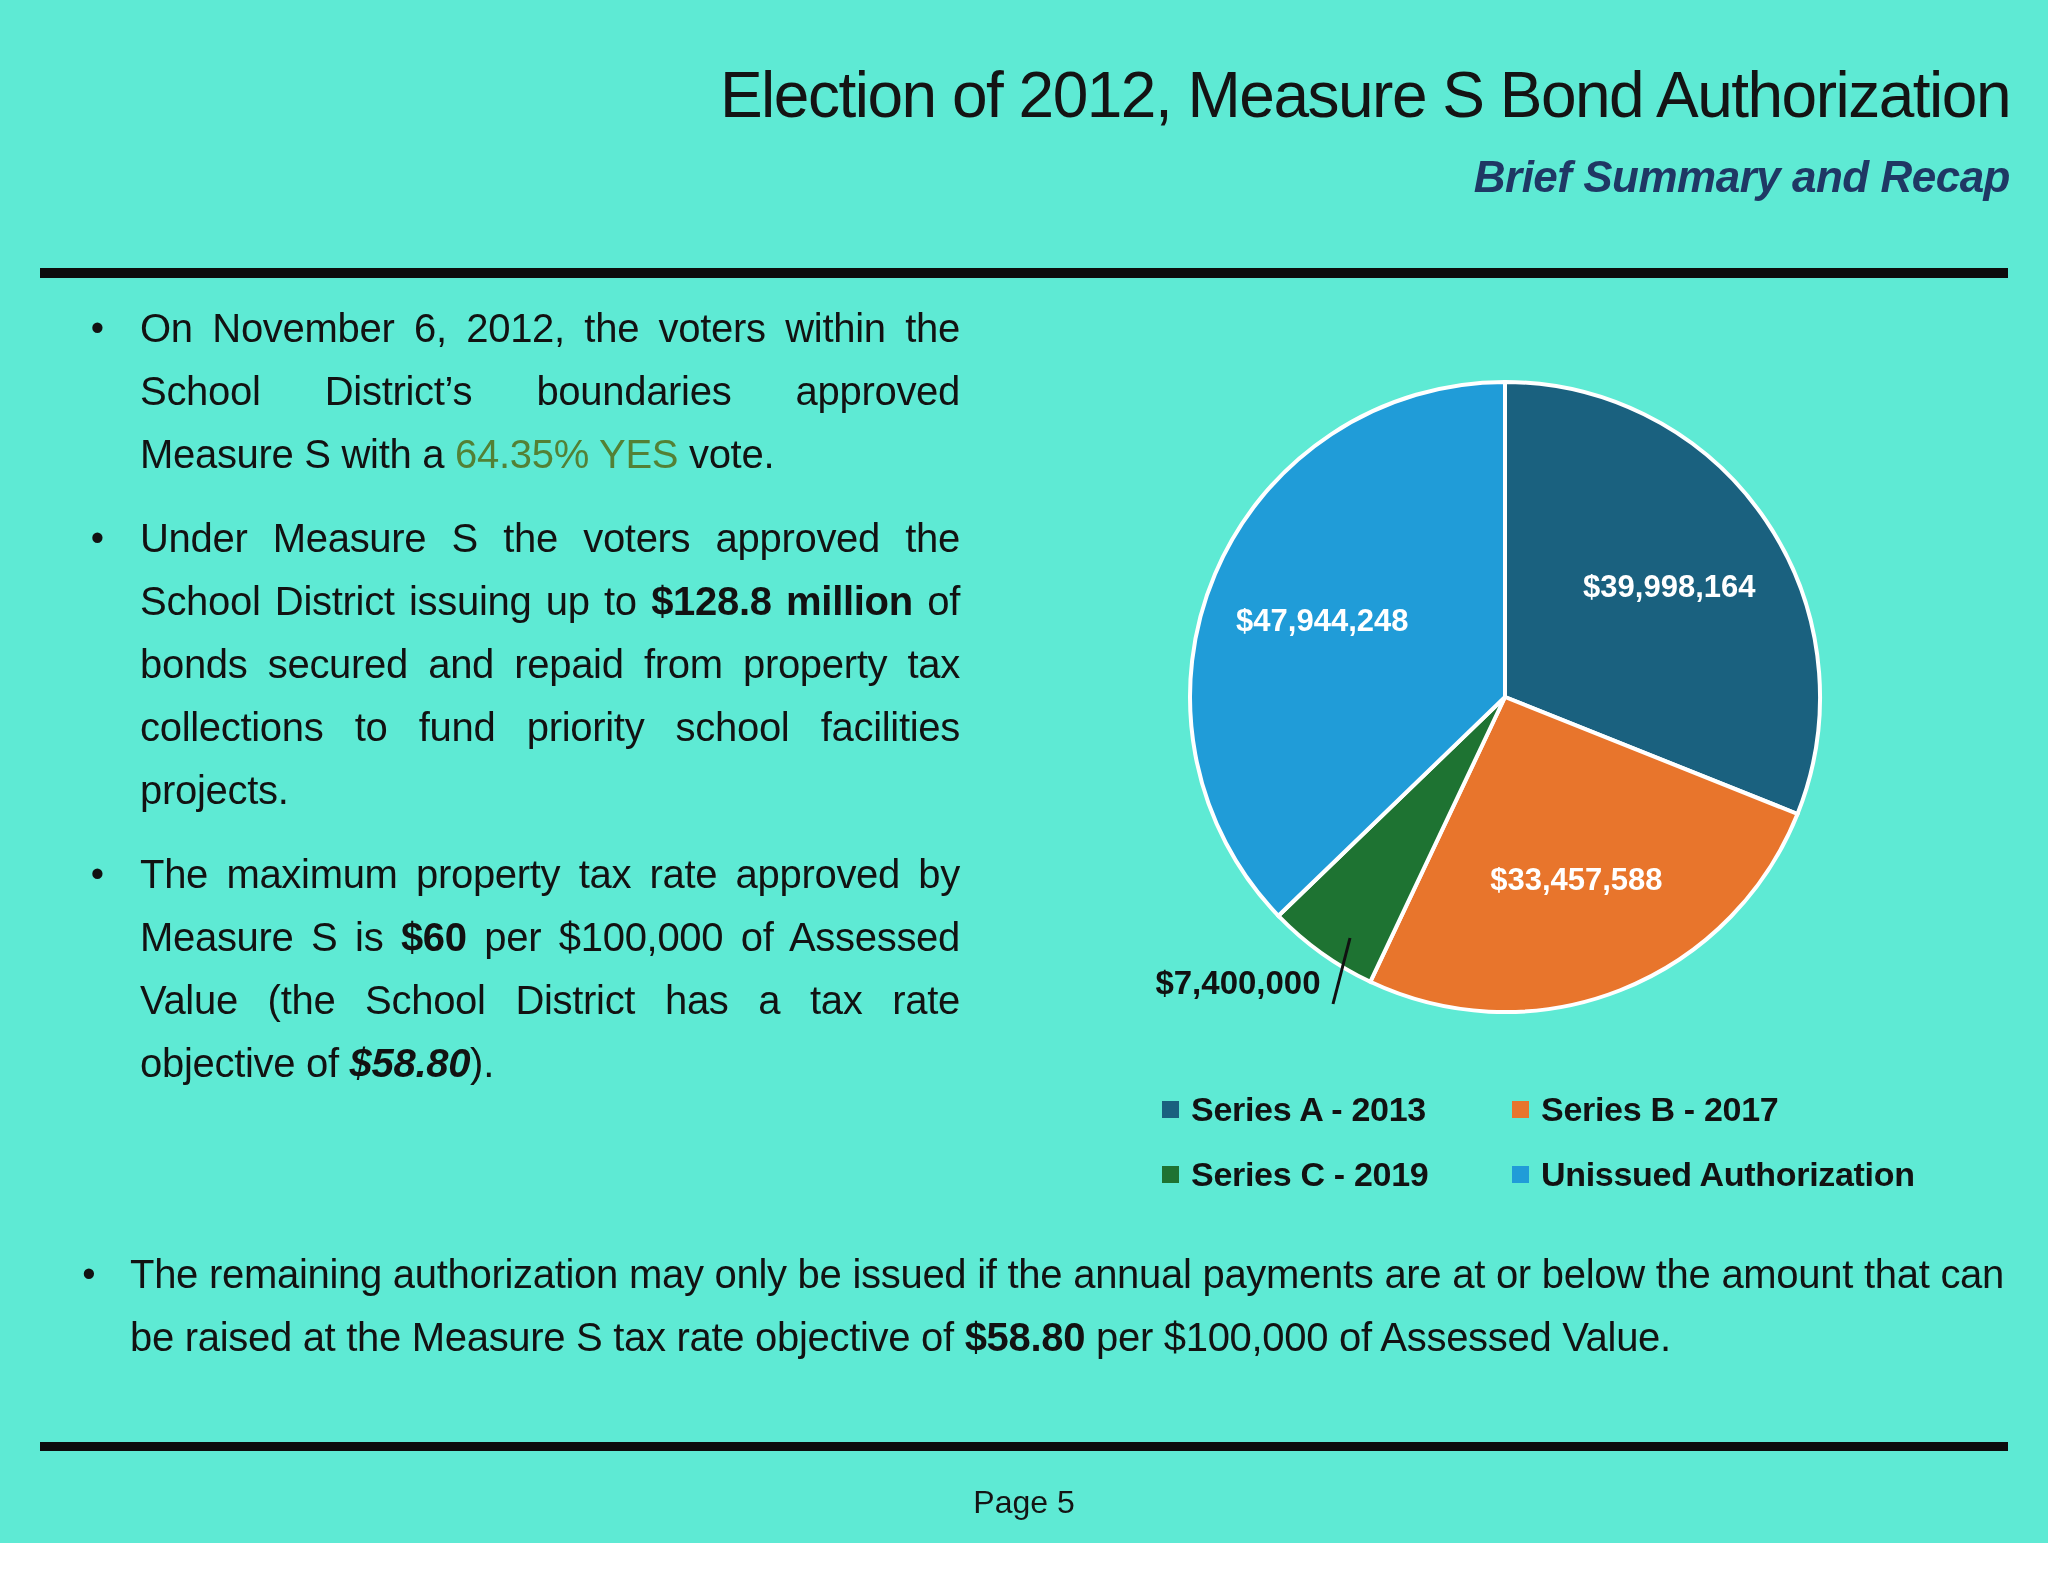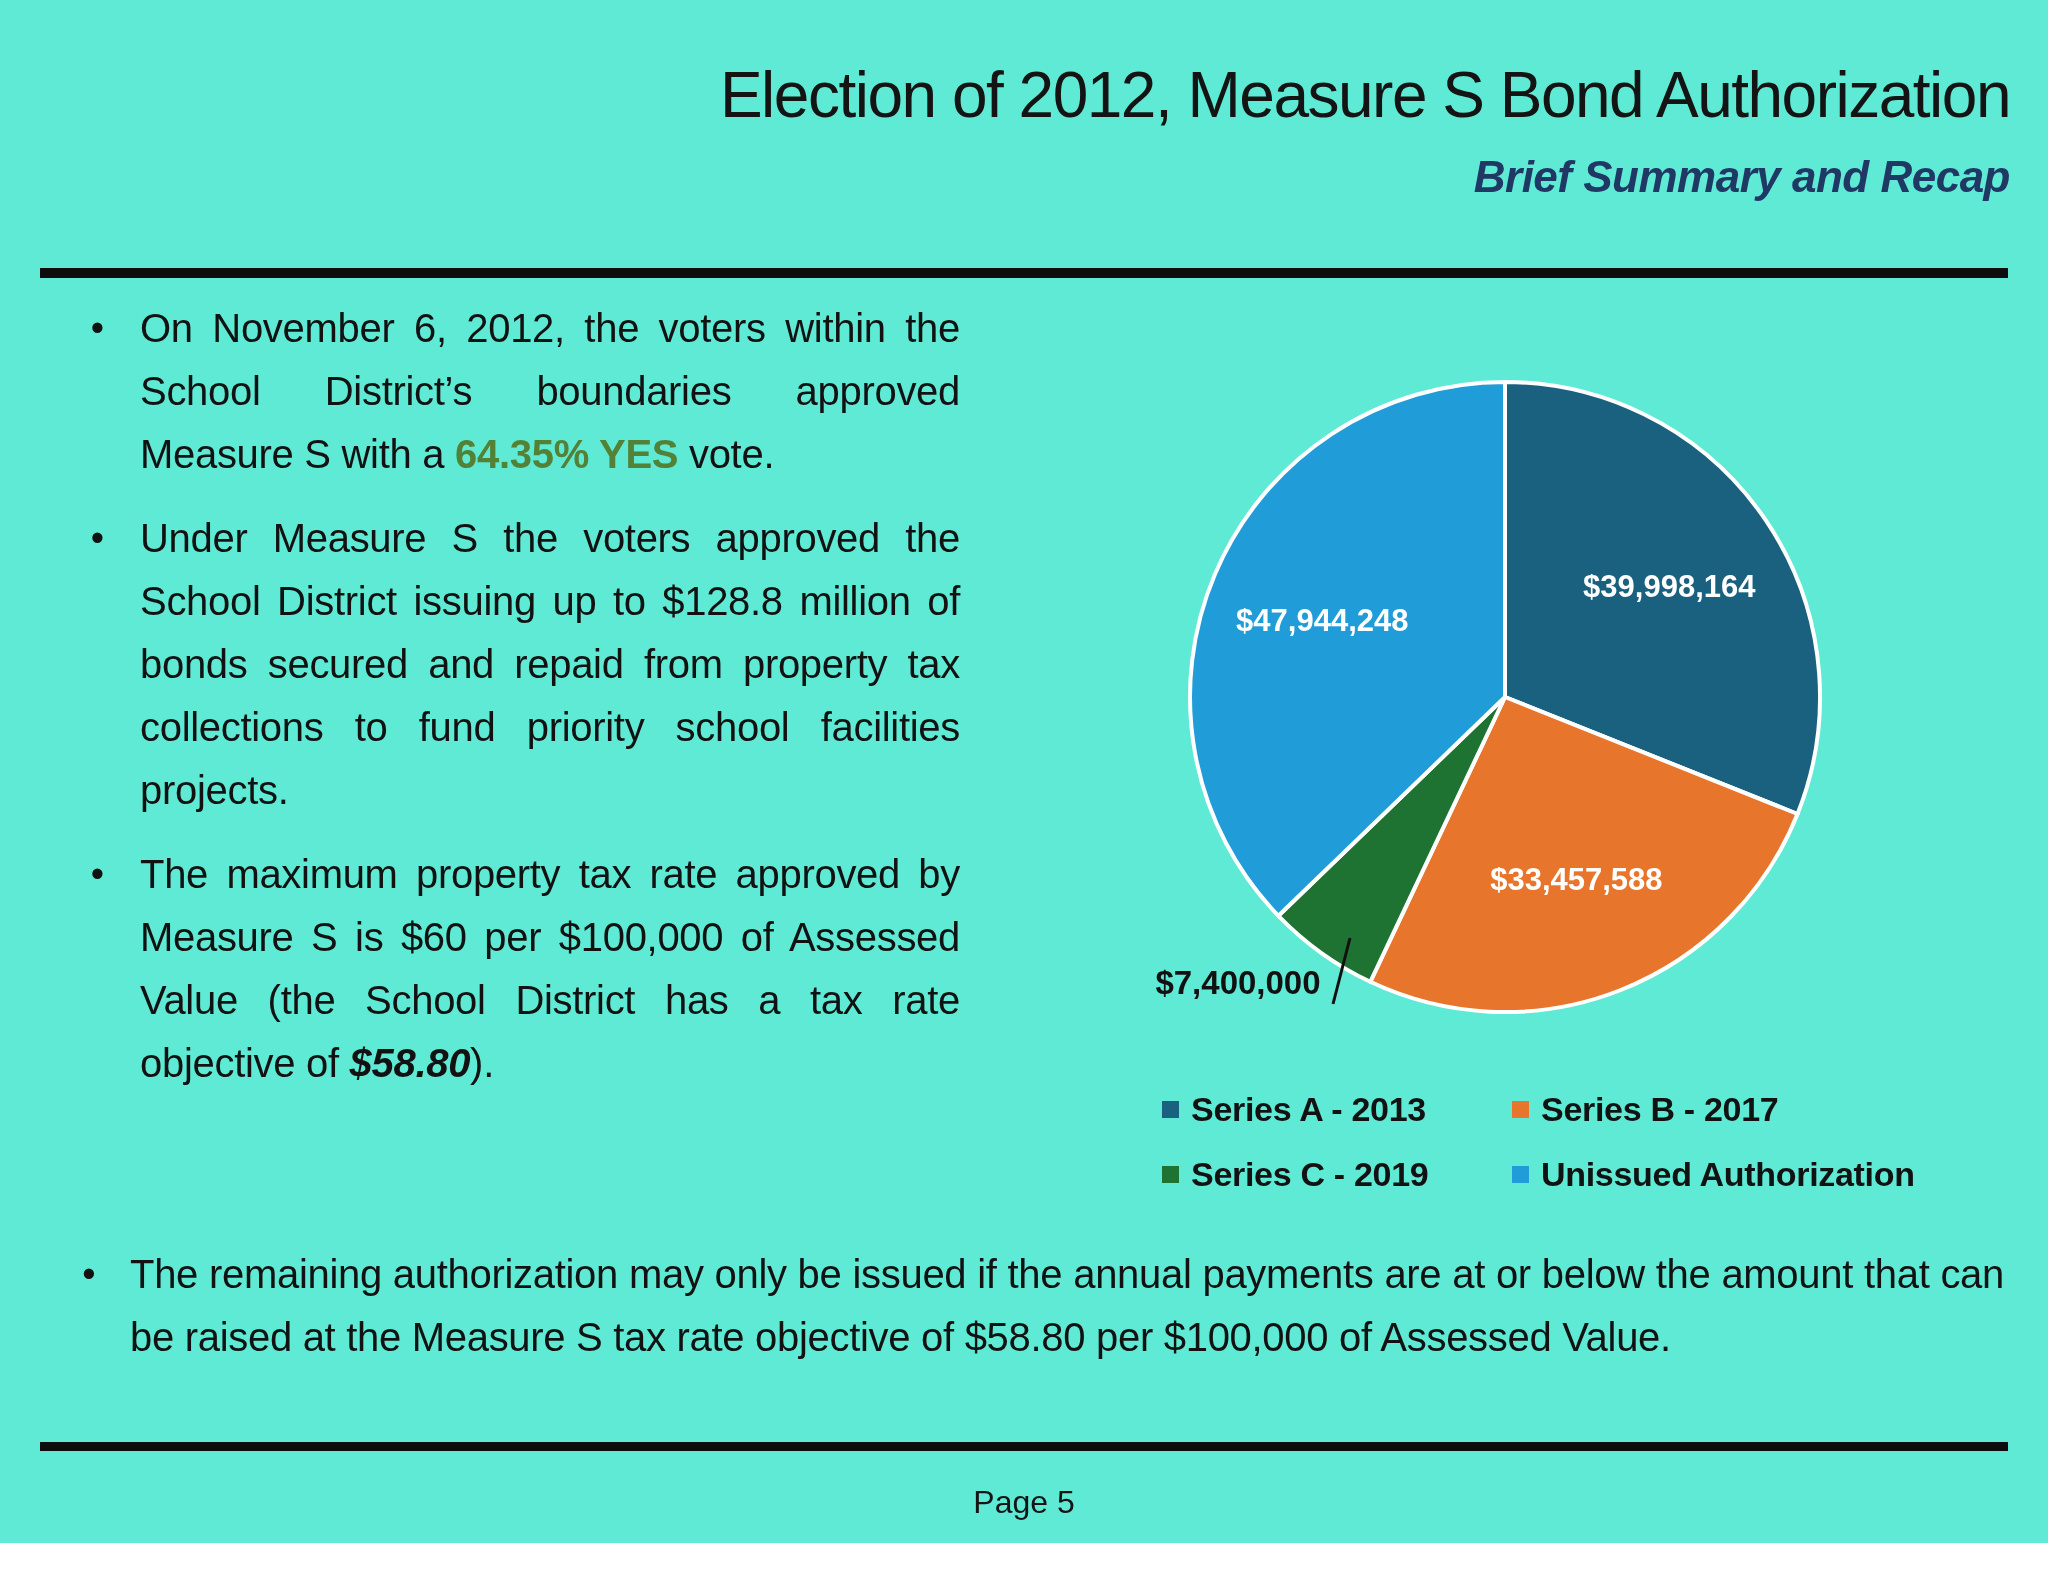--- a/index.html
+++ b/index.html
@@ -13,24 +13,24 @@
   .subtitle { margin-top:20px; font-size:44px; font-weight:700; font-style:italic; letter-spacing:-0.5px; }
   
   .rule { position:absolute; left:40px; width:1968px; }
   .rule-top { top:268px; height:10px; }
   .rule-bottom { top:1442px; height:9px; }
   
   .bullets-left { position:absolute; left:55px; top:297px; width:905px; }
   .bullet { display:flex; margin:0 0 21px 0; }
   .dot { flex:none; width:85px; text-align:center; font-size:38px; line-height:63px; }
   .btext { flex:1; margin:0; font-size:40px; line-height:63px; text-align:justify; letter-spacing:-0.3px; }
-  .bold { font-weight:400;margin-top:48px; }
+  .bold { font-weight:700;margin-top:48px; }
   .ital { }
   .bold-ital { font-weight:700; font-style:italic; }
-  .accent-green { font-weight:700; }
+  .accent-green { font-weight:400; }
   .bullet-wide { position:absolute; left:48px; top:1243px; width:1956px; display:flex; }
   .bullet-wide .dot { width:82px; }
   
   .chart { position:absolute; left:1130px; top:330px; width:860px; height:920px; }
   #pie-svg { position:absolute; left:0; top:0; width:760px; height:720px; }
   .pie-label { font-family:"Liberation Sans", sans-serif; font-size:31px; font-weight:700; fill:#ffffff; }
   .pie-label.outside { fill:#111111; font-size:33px; }
   .legend { position:absolute; left:32px; top:760px; display:grid; grid-template-columns:350px auto; row-gap:26px; }
   .legend-item { display:flex; align-items:center; }
   .legend-marker { flex:none; width:17px; height:17px; margin-right:12px; }

